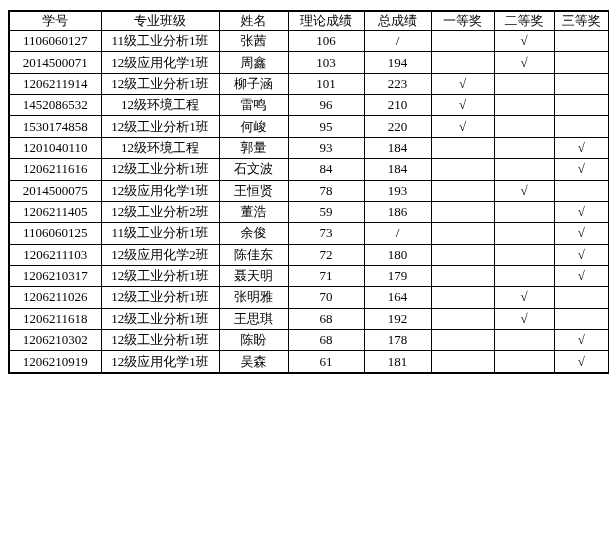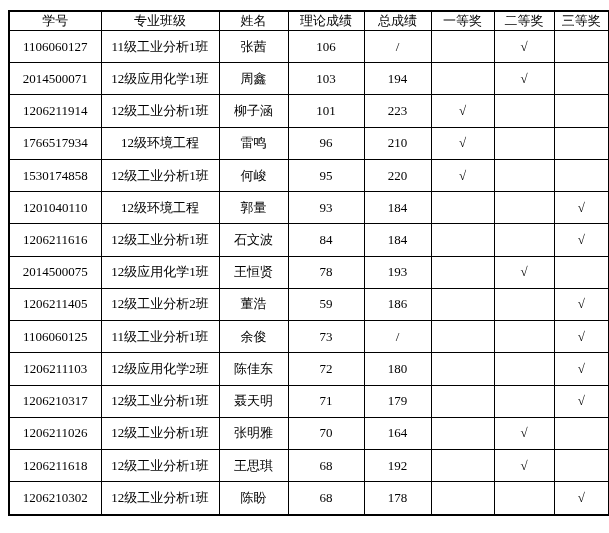--- a/index.html
+++ b/index.html
@@ -13,21 +13,21 @@
     height: 533px;
     background: #ffffff;
     font-family: "Liberation Serif", "DejaVu Serif", serif;
     color: #000000;
   }
   table.score-table {
     position: absolute;
     left: 8px;
     top: 10px;
     width: 600px;
-    height: 506px;
+    height: 364px;
     border-collapse: collapse;
     table-layout: fixed;
     border: 2px solid #000000;
     background: #ffffff;
     padding-left: 41px;
   }
   .score-table th,
   .score-table td {
     border: 1px solid #000000;
     text-align: center;
@@ -95,21 +95,21 @@
           <td>1206211914</td>
           <td>12级工业分析1班</td>
           <td>柳子涵</td>
           <td>101</td>
           <td>223</td>
           <td class="check-cell">√</td>
           <td class="check-cell"></td>
           <td class="check-cell"></td>
         </tr>
         <tr>
-          <td>1766517934</td>
+          <td>1452086532</td>
           <td>12级环境工程</td>
           <td>雷鸣</td>
           <td>96</td>
           <td>210</td>
           <td class="check-cell">√</td>
           <td class="check-cell"></td>
           <td class="check-cell"></td>
         </tr>
         <tr>
           <td>1530174858</td>
@@ -214,15 +214,25 @@
         <tr>
           <td>1206210302</td>
           <td>12级工业分析1班</td>
           <td>陈盼</td>
           <td>68</td>
           <td>178</td>
           <td class="check-cell"></td>
           <td class="check-cell"></td>
           <td class="check-cell">√</td>
         </tr>
+        <tr>
+          <td>1206210919</td>
+          <td>12级应用化学1班</td>
+          <td>吴森</td>
+          <td>61</td>
+          <td>181</td>
+          <td class="check-cell"></td>
+          <td class="check-cell"></td>
+          <td class="check-cell">√</td>
+        </tr>
       </tbody>
   </table>
 </div>
 
 </body></html>

